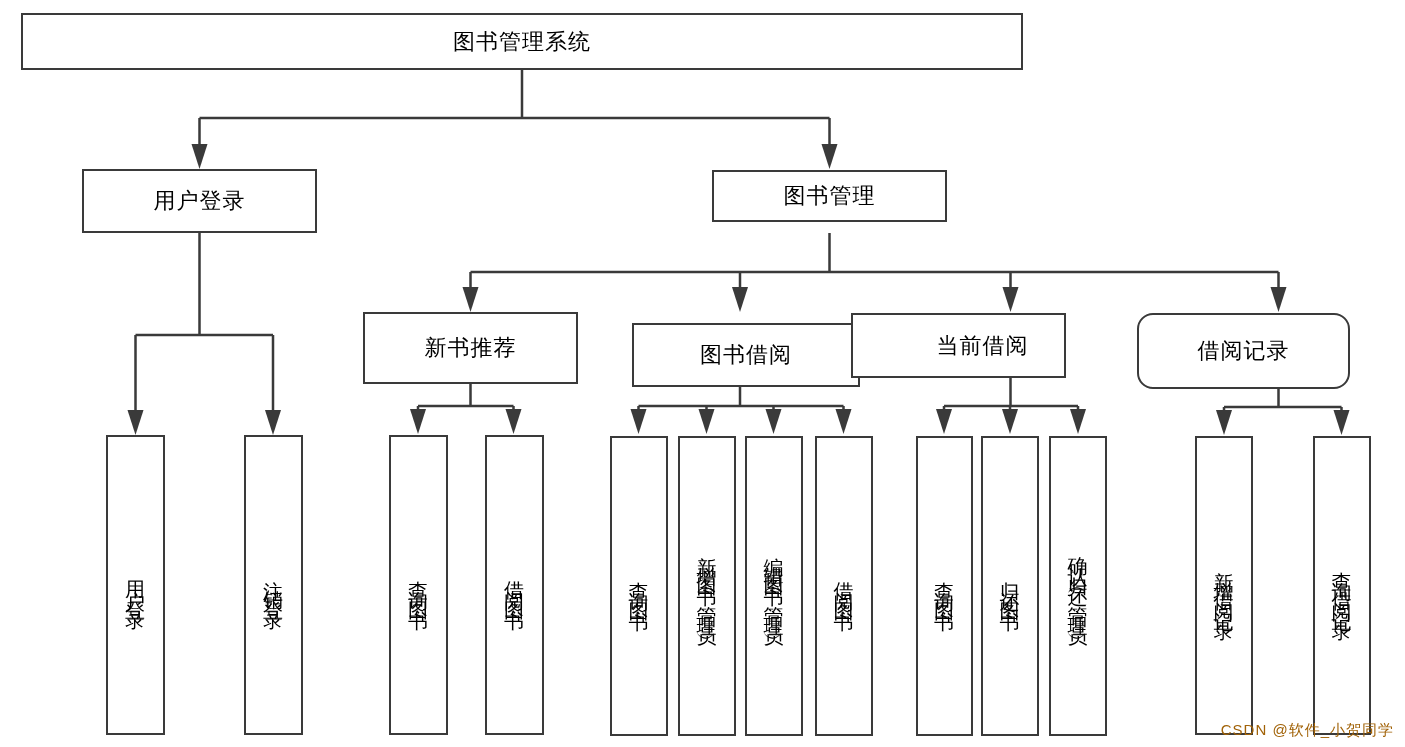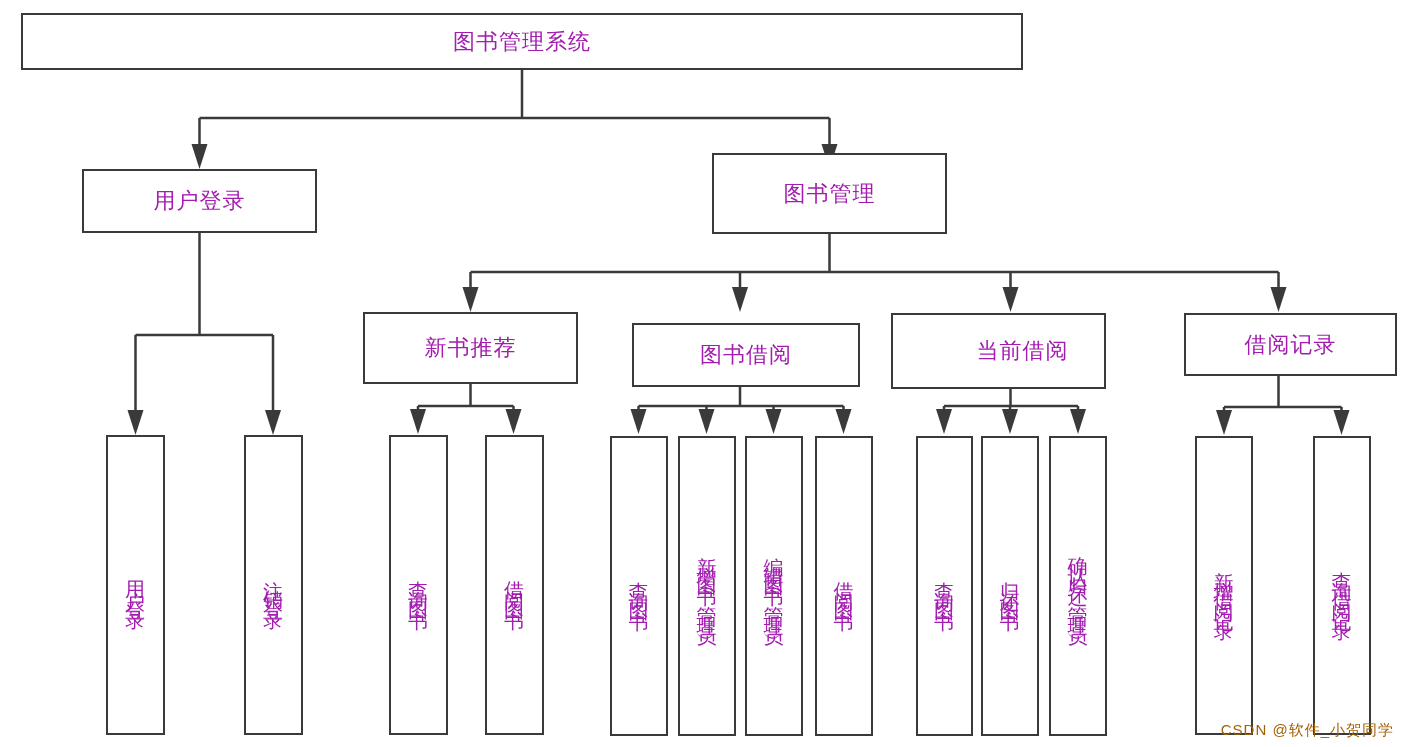--- a/index.html
+++ b/index.html
@@ -19,21 +19,21 @@
   .line { fill: none; stroke: #3a3a3a; stroke-width: 2.5; }
   .arrow { fill: #3a3a3a; stroke: none; }
   .node {
     position: absolute;
     box-sizing: border-box;
     background: #ffffff;
     border: 2.5px solid #3a3a3a;
     display: flex;
     align-items: center;
     justify-content: center;
-    color: #a21caf;
+    color: #000000;
   }
   .node.h { font-size: 22px; letter-spacing: 1px; }
   .node.leaf span {
     writing-mode: vertical-rl;
     text-orientation: mixed;
     font-size: 20px;
     letter-spacing: 10px;
     line-height: 1;
     white-space: nowrap;
   }
@@ -95,34 +95,34 @@
     </g>
   </svg>
 
   <div class="node h" style="left:21px; top:13px; width:1002px; height:57px;">
     <span>图书管理系统</span>
   </div>
 
   <div class="node h" style="left:82px; top:169px; width:235px; height:64px;">
     <span>用户登录</span>
   </div>
-  <div class="node h" style="left:712px; top:153px; width:235px; height:81px;">
+  <div class="node h" style="left:712px; top:170px; width:235px; height:52px;">
     <span>图书管理</span>
   </div>
 
   <div class="node h" style="left:363px; top:312px; width:215px; height:72px;">
     <span>新书推荐</span>
   </div>
   <div class="node h" style="left:632px; top:323px; width:228px; height:64px;">
     <span>图书借阅</span>
   </div>
-  <div class="node h" style="left:891px; top:313px; width:215px; height:76px;padding-left:48px;">
+  <div class="node h" style="left:851px; top:313px; width:215px; height:65px;padding-left:48px;">
     <span>当前借阅</span>
   </div>
-  <div class="node h" style="left:1184px; top:313px; width:213px; height:63px;">
+  <div class="node h" style="left:1137px; top:313px; width:213px; height:76px;border-radius:16px;">
     <span>借阅记录</span>
   </div>
 
   <div class="node leaf" style="left:106px; top:435px; width:59px; height:300px;">
     <span>用户登录</span>
   </div>
   <div class="node leaf" style="left:244px; top:435px; width:59px; height:300px;">
     <span>注销登录</span>
   </div>
 

